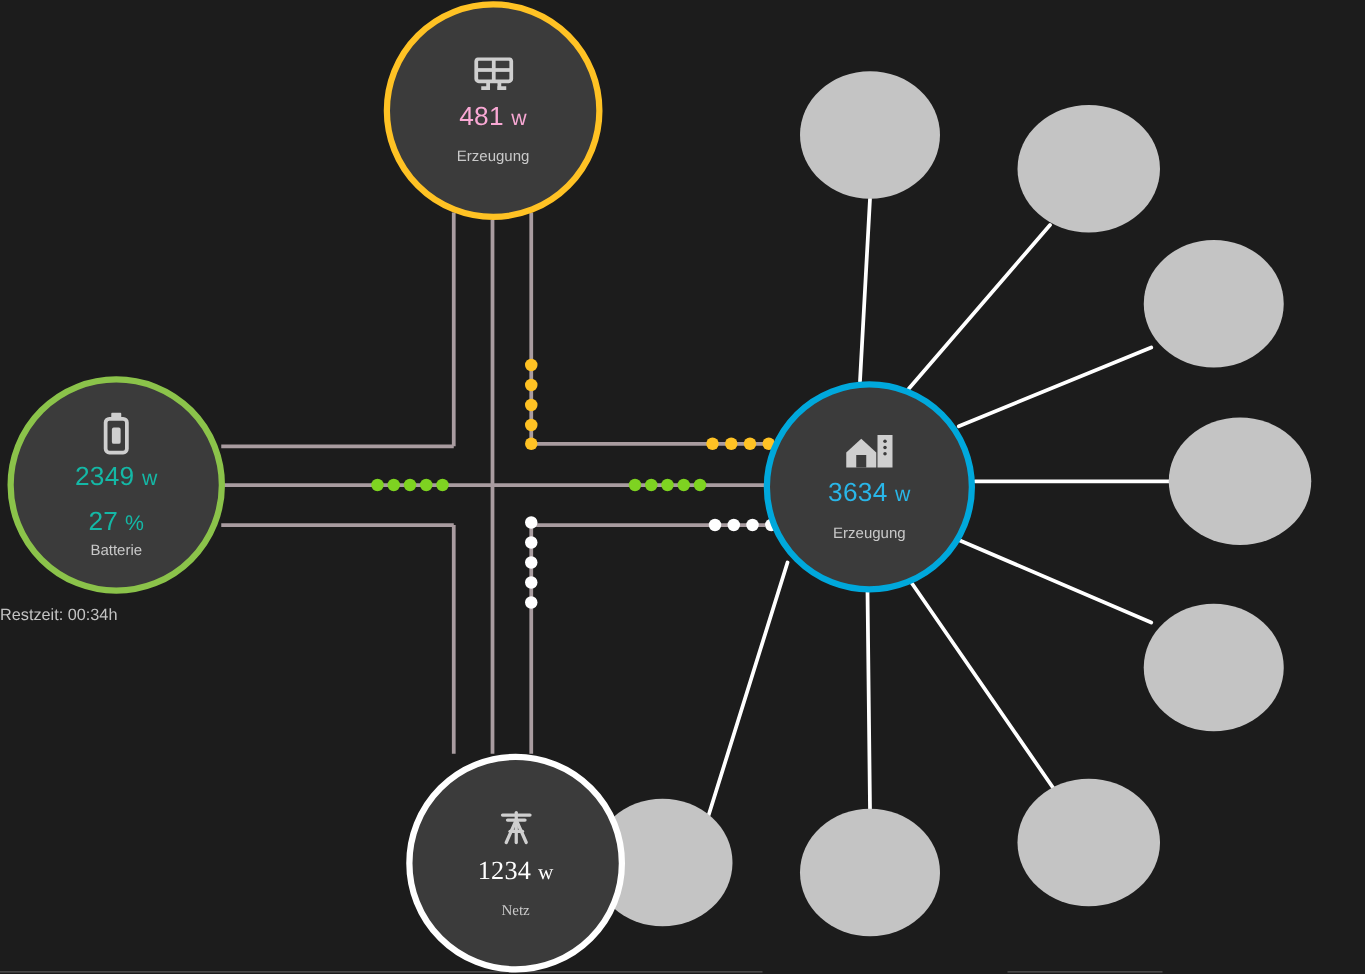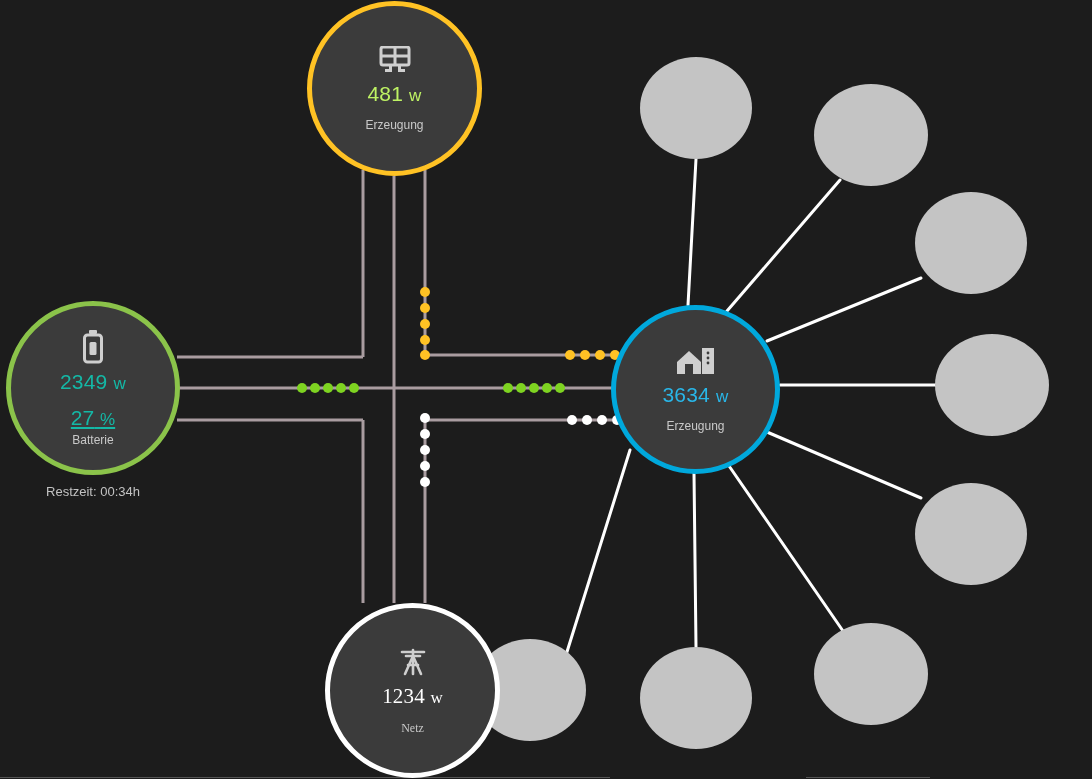--- a/index.html
+++ b/index.html
@@ -21,41 +21,41 @@
     text-align:center;
     z-index:5;
   }
   .node .ico{
     display:block;line-height:0;margin-bottom:6px;
   }
   .node .val{
     font-size:21px;letter-spacing:.2px;white-space:nowrap;
   }
   .node .val .unit{font-size:17px;}
-  .node .pct{font-size:21px;margin-top:12px;white-space:nowrap;text-decoration:underline;}
+  .node .pct{font-size:21px;margin-top:12px;white-space:nowrap;}
   .node .pct .unit{font-size:17px;}
   .node .lbl{
     font-size:12px;color:#c9c9c9;margin-top:12px;white-space:nowrap;
   }
   .node.has-pct .lbl{margin-top:3px;}
 
   #node-erzeugung{left:307px;top:1px;width:175px;height:175px;border:5px solid #ffc224;}
-  #node-erzeugung .val{color:#bef264;}
+  #node-erzeugung .val{color:#f9a8d4;}
 
   #node-batterie{left:6px;top:301px;width:174px;height:174px;border:5px solid #8bc34a;}
   #node-batterie .val,#node-batterie .pct{color:#14b8a6;}
 
   #node-netz{left:325px;top:603px;width:175px;height:175px;border:5px solid #ffffff;font-family:Liberation Serif, serif;}
   #node-netz .val{color:#ffffff;}
 
   #node-verbrauch{left:611px;top:305px;width:169px;height:169px;border:5px solid #00a8dc;}
   #node-verbrauch .val{color:#29b6e8;}
 
   #restzeit{
-    position:absolute;left:0px;top:484px;width:186px;text-align:center;
+    position:absolute;left:0px;top:484px;width:186px;
     font-size:13px;color:#c2c2c2;z-index:6;white-space:nowrap;
   }
 
   .bottom-rule{position:absolute;height:1px;background:#555;z-index:1;}
 </style>
 </head>
 <body>
 
 <div id="stage">
 

